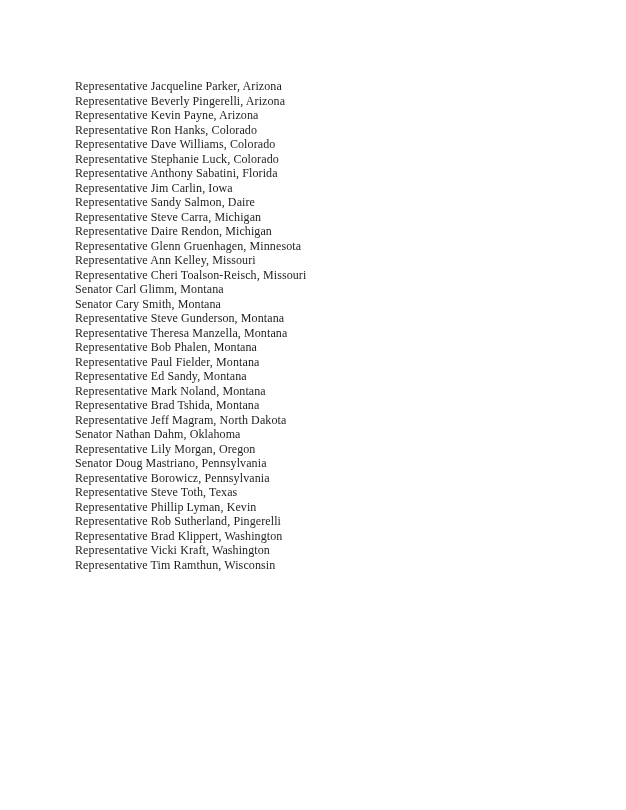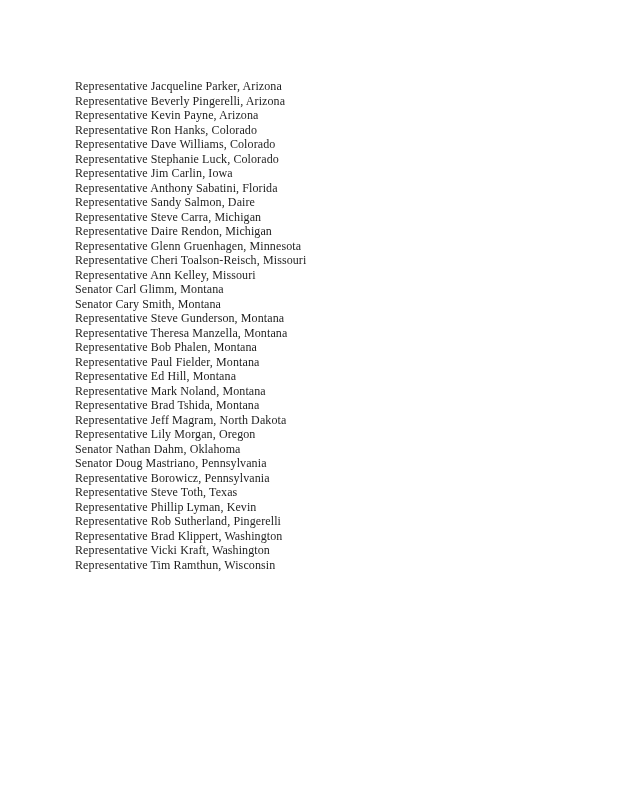--- a/index.html
+++ b/index.html
@@ -38,40 +38,40 @@
 <body>
 
 <div class="page">
   <div class="name-list">
       <div class="name-line">Representative Jacqueline Parker, Arizona</div>
       <div class="name-line">Representative Beverly Pingerelli, Arizona</div>
       <div class="name-line">Representative Kevin Payne, Arizona</div>
       <div class="name-line">Representative Ron Hanks, Colorado</div>
       <div class="name-line">Representative Dave Williams, Colorado</div>
       <div class="name-line">Representative Stephanie Luck, Colorado</div>
+      <div class="name-line">Representative Anthony Sabatini, Florida</div>
       <div class="name-line">Representative Jim Carlin, Iowa</div>
-      <div class="name-line">Representative Anthony Sabatini, Florida</div>
       <div class="name-line">Representative Sandy Salmon, Daire</div>
       <div class="name-line">Representative Steve Carra, Michigan</div>
       <div class="name-line">Representative Daire Rendon, Michigan</div>
       <div class="name-line">Representative Glenn Gruenhagen, Minnesota</div>
+      <div class="name-line">Representative Ann Kelley, Missouri</div>
       <div class="name-line">Representative Cheri Toalson-Reisch, Missouri</div>
-      <div class="name-line">Representative Ann Kelley, Missouri</div>
       <div class="name-line">Senator Carl Glimm, Montana</div>
       <div class="name-line">Senator Cary Smith, Montana</div>
       <div class="name-line">Representative Steve Gunderson, Montana</div>
       <div class="name-line">Representative Theresa Manzella, Montana</div>
       <div class="name-line">Representative Bob Phalen, Montana</div>
       <div class="name-line">Representative Paul Fielder, Montana</div>
-      <div class="name-line">Representative Ed Hill, Montana</div>
+      <div class="name-line">Representative Ed Sandy, Montana</div>
       <div class="name-line">Representative Mark Noland, Montana</div>
       <div class="name-line">Representative Brad Tshida, Montana</div>
       <div class="name-line">Representative Jeff Magram, North Dakota</div>
+      <div class="name-line">Senator Nathan Dahm, Oklahoma</div>
       <div class="name-line">Representative Lily Morgan, Oregon</div>
-      <div class="name-line">Senator Nathan Dahm, Oklahoma</div>
       <div class="name-line">Senator Doug Mastriano, Pennsylvania</div>
       <div class="name-line">Representative Borowicz, Pennsylvania</div>
       <div class="name-line">Representative Steve Toth, Texas</div>
       <div class="name-line">Representative Phillip Lyman, Kevin</div>
       <div class="name-line">Representative Rob Sutherland, Pingerelli</div>
       <div class="name-line">Representative Brad Klippert, Washington</div>
       <div class="name-line">Representative Vicki Kraft, Washington</div>
       <div class="name-line">Representative Tim Ramthun, Wisconsin</div>
     </div>
 </div>

